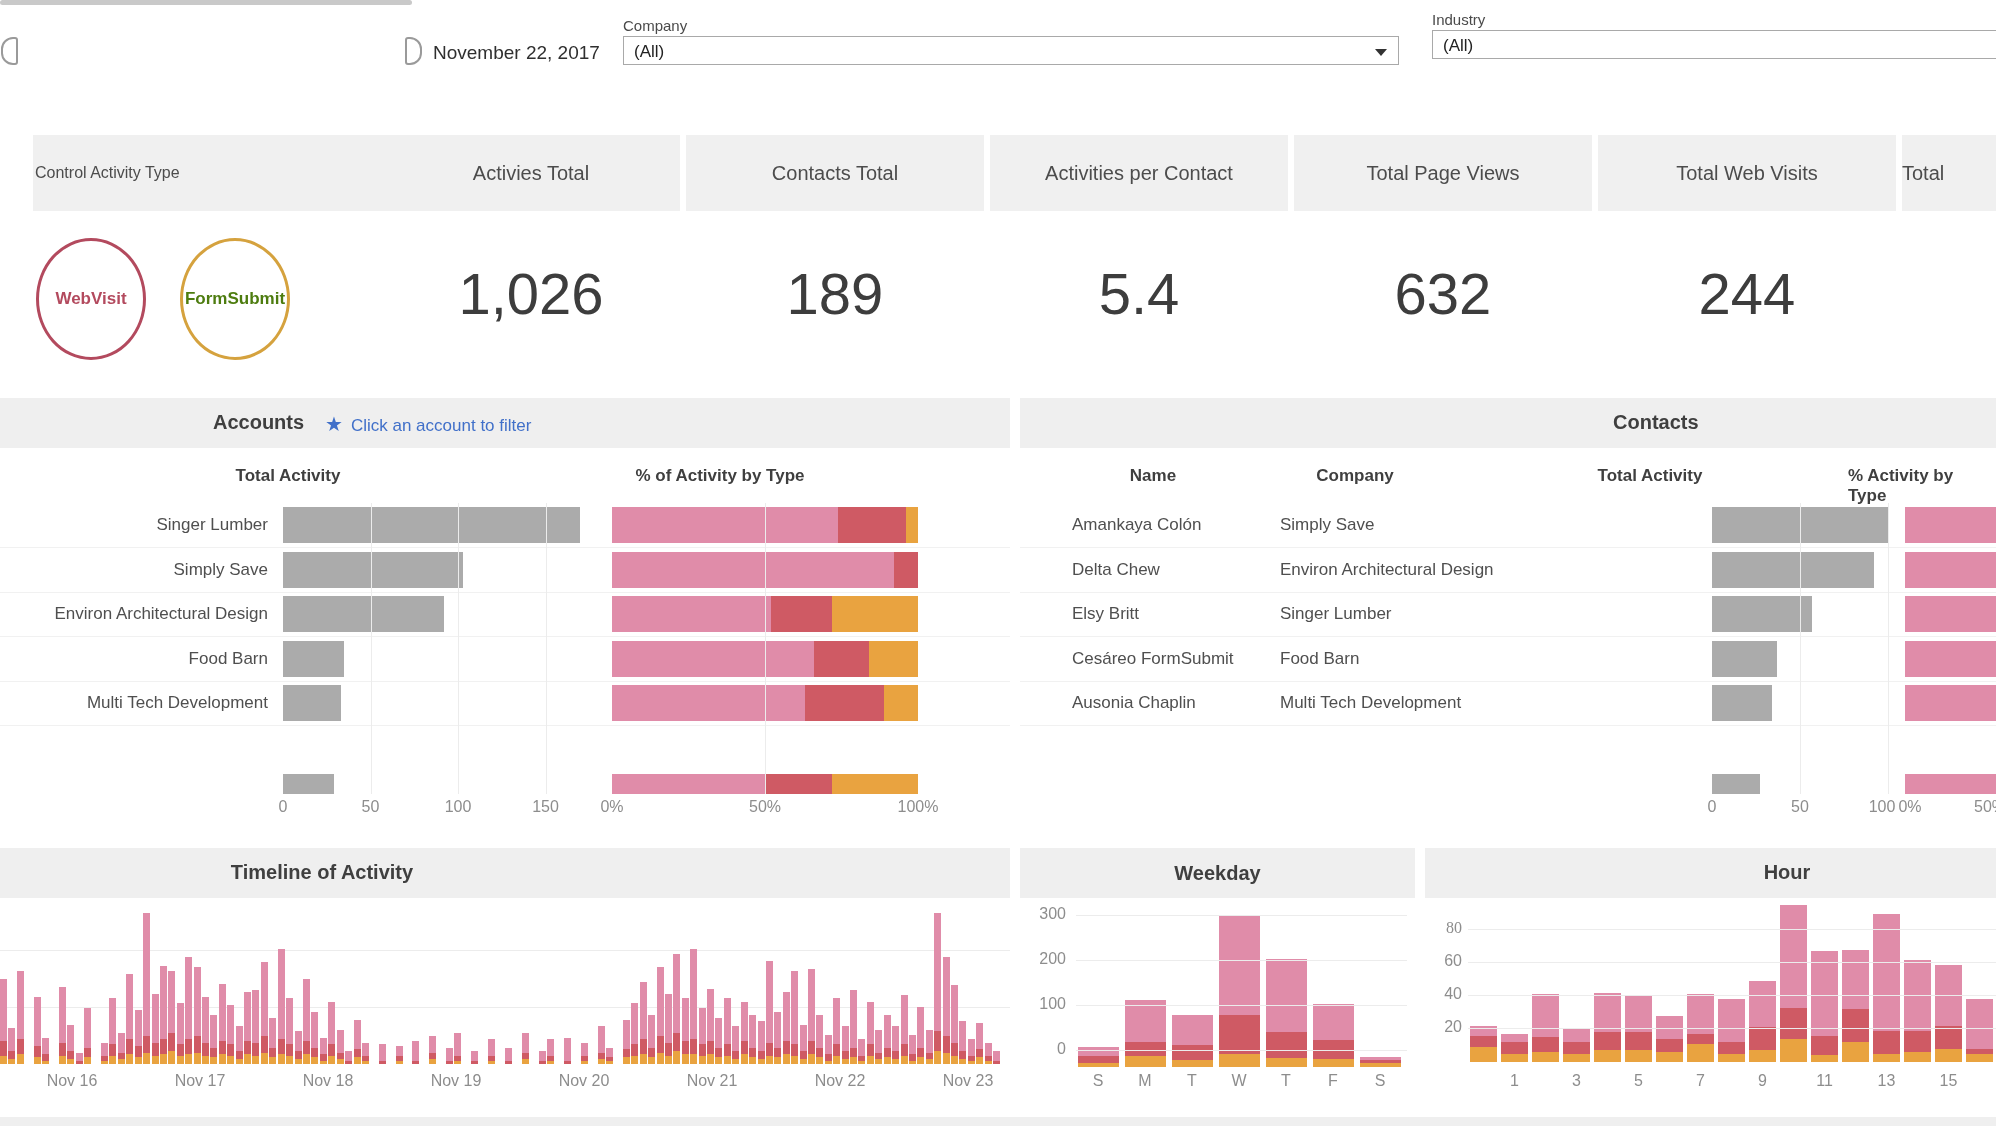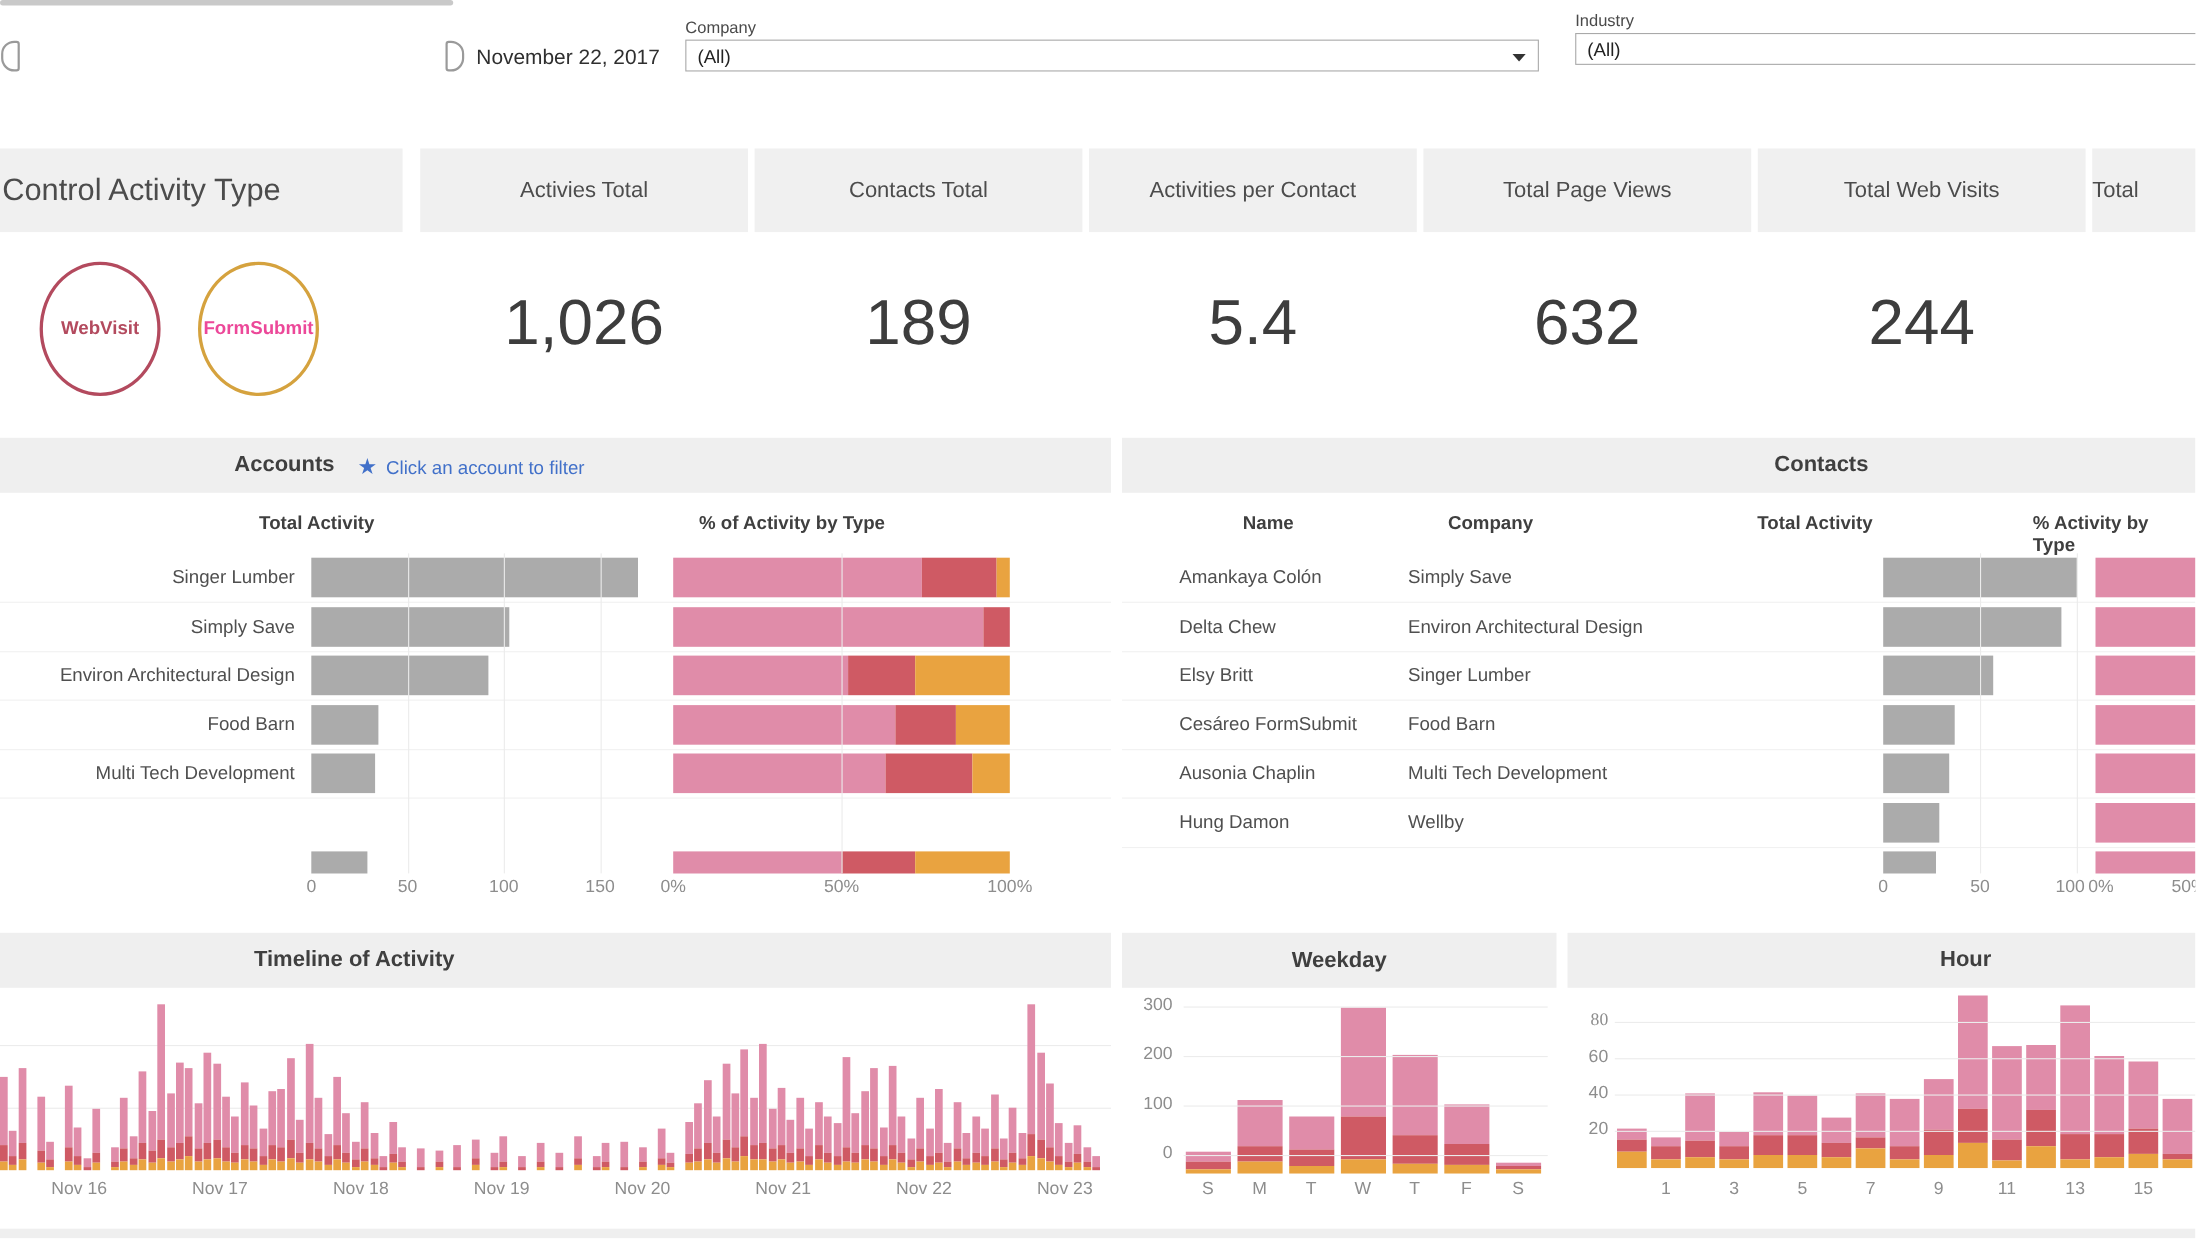--- a/index.html
+++ b/index.html
@@ -11,21 +11,21 @@
   .handle-left{left:1px;border-radius:12px 3px 3px 12px;}
   .handle-right{left:405px;border-radius:3px 12px 12px 3px;}
   .date-label{position:absolute;left:433px;top:42px;font-size:19px;color:#2f2f2f;}
   .filter-label{position:absolute;font-size:15px;color:#4a4a4a;}
   .filter-box{position:absolute;height:29px;line-height:29px;border:1px solid #a9a9a9;background:#fff;
               font-size:17px;color:#222;padding-left:10px;box-sizing:border-box;}
   .dd-arrow{position:absolute;right:11px;top:12px;width:0;height:0;
             border-left:6px solid transparent;border-right:6px solid transparent;border-top:7px solid #333;}
   
   .band{position:absolute;top:135px;height:76px;background:#f0f0f0;display:flex;align-items:center;
-        justify-content:center;font-size:28px;color:#4c4c4c;}
+        justify-content:center;font-size:16px;color:#4c4c4c;margin-left:33px;}
   .band-control{left:0;width:366px;justify-content:flex-start;padding-left:2px;box-sizing:border-box;}
   .kpi-band{position:absolute;top:135px;height:76px;width:298px;background:#f0f0f0;display:flex;
             align-items:center;justify-content:center;font-size:20px;color:#4c4c4c;}
   .kpi-value{position:absolute;top:211px;height:165px;width:298px;display:flex;align-items:center;
              justify-content:center;font-size:58px;color:#3d3d3d;}
   .circle{position:absolute;top:238px;width:104px;height:116px;border-radius:50%;border:3px solid;
           display:flex;align-items:center;justify-content:center;font-weight:bold;font-size:17px;background:#fff;}
   
   .panel-band{position:absolute;background:#efefef;height:50px;}
   .panel-title{position:absolute;font-size:20px;font-weight:bold;color:#3f3f3f;}
@@ -66,21 +66,21 @@
   <div class="filter-box" style="left:1432px;top:30px;width:700px;">
     <span>(All)</span>
   </div>
 
   <div class="band band-control">
     <span>Control Activity Type</span>
   </div>
   <div class="circle" style="left: 36px; border-color: rgb(179, 74, 94); color: rgb(179, 74, 94);" id="c-webvisit">
     <span>WebVisit</span>
   </div>
-  <div class="circle" style="left: 180px; border-color: rgb(213, 162, 62); color: #ec4899; text-align: center;" id="c-formsubmit">
+  <div class="circle" style="left: 180px; border-color: rgb(213, 162, 62); color: #4d7c0f; text-align: center;" id="c-formsubmit">
     <span>FormSubmit</span>
   </div>
 
   <div id="kpi-cards">
       <div class="kpi-band" style="left: 382px;">
         <div>Activies Total</div>
       </div>
       <div class="kpi-value" style="left: 382px;">1,026</div>
       <div class="kpi-band" style="left: 686px;">
         <div>Contacts Total</div>
@@ -212,28 +212,20 @@
         <div class="row-label" style="left: 260px; width: 330px;">Food Barn</div>
         <div class="gbar" style="left: 692px; width: 65.12px; background: rgb(171, 171, 171);"></div>
         <div class="pctbar" style="left: 885px; width: 111px;">
           <div class="seg" style="width: 100%; background: rgb(224, 140, 169);"></div>
         </div>
       </div>
       <div class="t-row" style="top: 178px;">
         <div class="row-label" style="left: 52px; width: 200px;">Ausonia Chaplin</div>
         <div class="row-label" style="left: 260px; width: 330px;">Multi Tech Development</div>
         <div class="gbar" style="left: 692px; width: 59.84px; background: rgb(171, 171, 171);"></div>
-        <div class="pctbar" style="left: 885px; width: 111px;">
-          <div class="seg" style="width: 100%; background: rgb(224, 140, 169);"></div>
-        </div>
-      </div>
-      <div class="t-row" style="top: 222.5px;">
-        <div class="row-label" style="left: 52px; width: 200px;">Hung Damon</div>
-        <div class="row-label" style="left: 260px; width: 330px;">Wellby</div>
-        <div class="gbar" style="left: 692px; width: 51.04px; background: rgb(171, 171, 171);"></div>
         <div class="pctbar" style="left: 885px; width: 111px;">
           <div class="seg" style="width: 100%; background: rgb(224, 140, 169);"></div>
         </div>
       </div>
       <div class="t-row" style="top: 267px;">
         <div class="row-label" style="left: 52px; width: 200px;"></div>
         <div class="row-label" style="left: 260px; width: 330px;"></div>
         <div class="gbar" style="left: 692px; width: 47.52px; background: rgb(171, 171, 171);"></div>
         <div class="pctbar" style="left: 885px; width: 111px;">
           <div class="seg" style="width: 100%; background: rgb(224, 140, 169);"></div>

